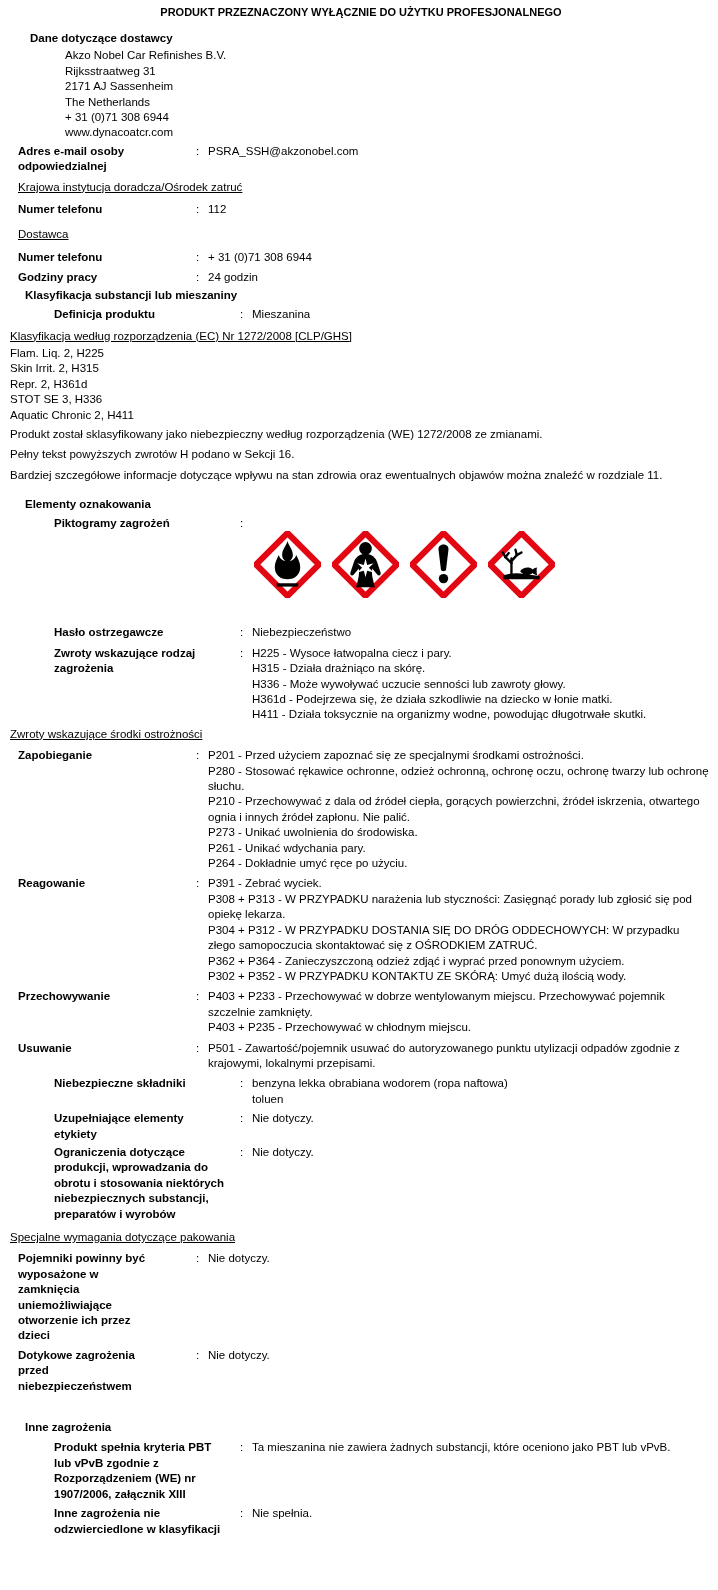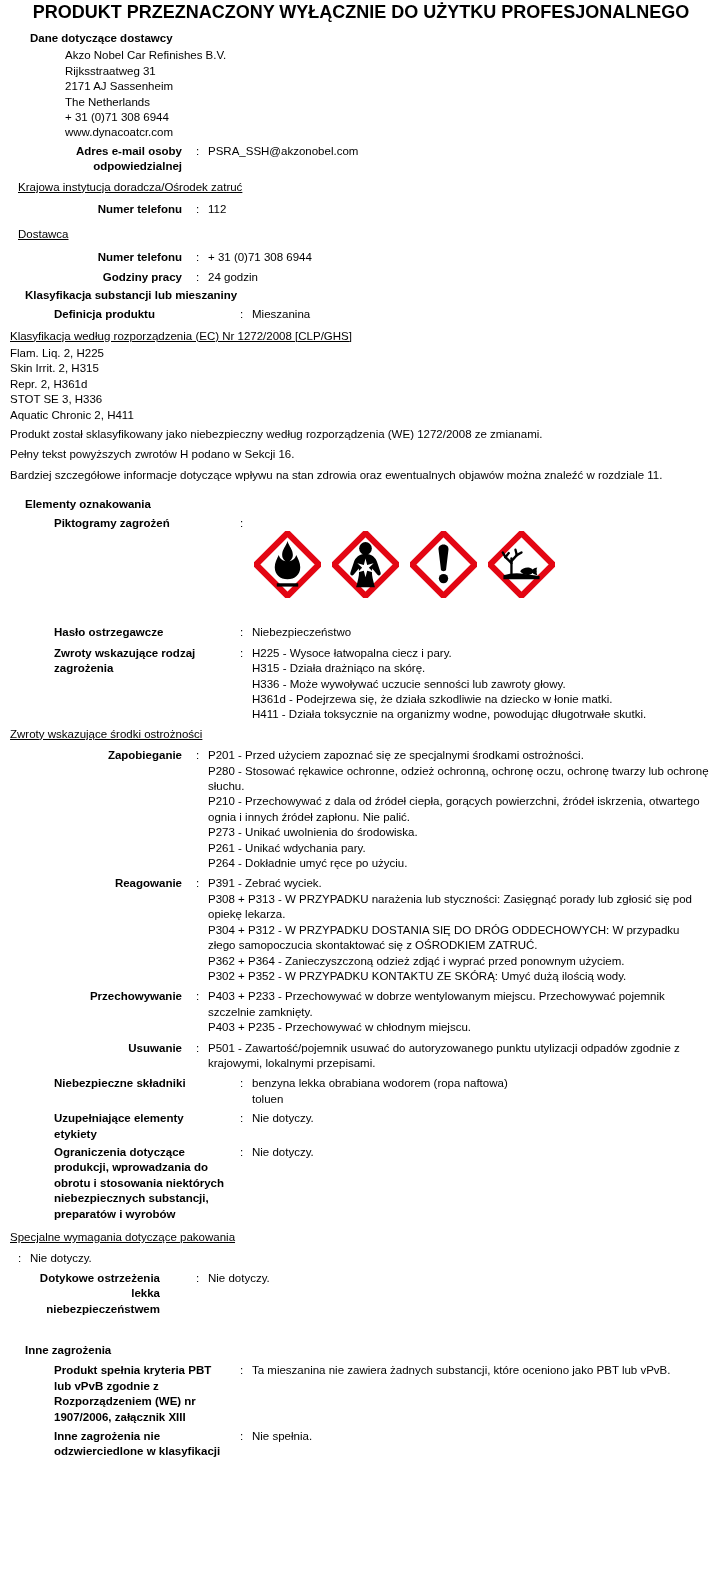--- a/index.html
+++ b/index.html
@@ -4,34 +4,34 @@
 <style>
   * { box-sizing: border-box; }
   html,body { margin:0; padding:0; }
   body {
     width:718px; height:1590px; overflow:hidden;
     background:#ffffff; color:#000000;
     font-family:"Liberation Sans", sans-serif;
     font-size:11.5px; line-height:15.4px;
   }
   .doc { padding:4px 6px 0 10px; width:718px; height:1590px; }
-  .title { text-align:center; font-weight:700; font-size:18px; line-height:17px; }
+  .title { text-align:center; font-weight:700; font-size:11px; line-height:17px; }
   .h  { font-weight:700; }
   .hu { font-weight:400; text-decoration:underline; }
   .ml8{margin-left:8px} .ml15{margin-left:15px} .ml20{margin-left:20px}
   .mt2{margin-top:2px} .mt3{margin-top:3px} .mt4{margin-top:4px} .mt5{margin-top:5px}
   .mt6{margin-top:6px} .mt7{margin-top:7px} .mt8{margin-top:8px} .mt10{margin-top:10px}
   .mt12{margin-top:12px} .mt14{margin-top:14px} .mt26{margin-top:26px}
   .address { margin-left:55px; white-space:pre-line; }
   .pre { white-space:pre-line; }
   .row { display:flex; align-items:flex-start;margin-left:44px; }
   .row .lbl { font-weight:700; flex:none; padding-right:14px; }
   .r0 .lbl { width:186px; }
   .rb { margin-left:8px; }
-  .rb .lbl { width:178px;text-align:right; }
+  .rb .lbl { width:178px; }
   .tight .lbl { padding-right:36px; }
   .row .col { width:12px; flex:none; }
   .row .val { flex:1; white-space:pre-line; padding-right:2px; }
   .pictos { display:flex; gap:11px; margin-left:2px; }
   .pictos svg { display:block; }
 </style>
 </head>
 <body>
 
 <div class="doc">
@@ -202,26 +202,27 @@
 
   <div class="row r0 mt3">
     <div class="lbl">Ograniczenia dotyczące produkcji, wprowadzania do obrotu i stosowania niektórych niebezpiecznych substancji, preparatów i wyrobów</div>
     <div class="col">:</div>
     <div class="val">Nie dotyczy.</div>
   </div>
 
   <div class="mt8"><span class="hu">Specjalne wymagania dotyczące pakowania</span></div>
 
   <div class="row rb tight mt6">
+    <div class="lbl">Pojemniki powinny być wyposażone w zamknięcia uniemożliwiające otworzenie ich przez dzieci</div>
     <div class="col">:</div>
     <div class="val">Nie dotyczy.</div>
   </div>
 
   <div class="row rb tight mt4">
-    <div class="lbl">Dotykowe ostrzeżenia lekka niebezpieczeństwem</div>
+    <div class="lbl">Dotykowe zagrożenia przed niebezpieczeństwem</div>
     <div class="col">:</div>
     <div class="val">Nie dotyczy.</div>
   </div>
 
   <div class="h ml15 mt26">Inne zagrożenia</div>
 
   <div class="row r0 mt5">
     <div class="lbl">Produkt spełnia kryteria PBT lub vPvB zgodnie z Rozporządzeniem (WE) nr 1907/2006, załącznik XIII</div>
     <div class="col">:</div>
     <div class="val">Ta mieszanina nie zawiera żadnych substancji, które oceniono jako PBT lub vPvB.</div>

